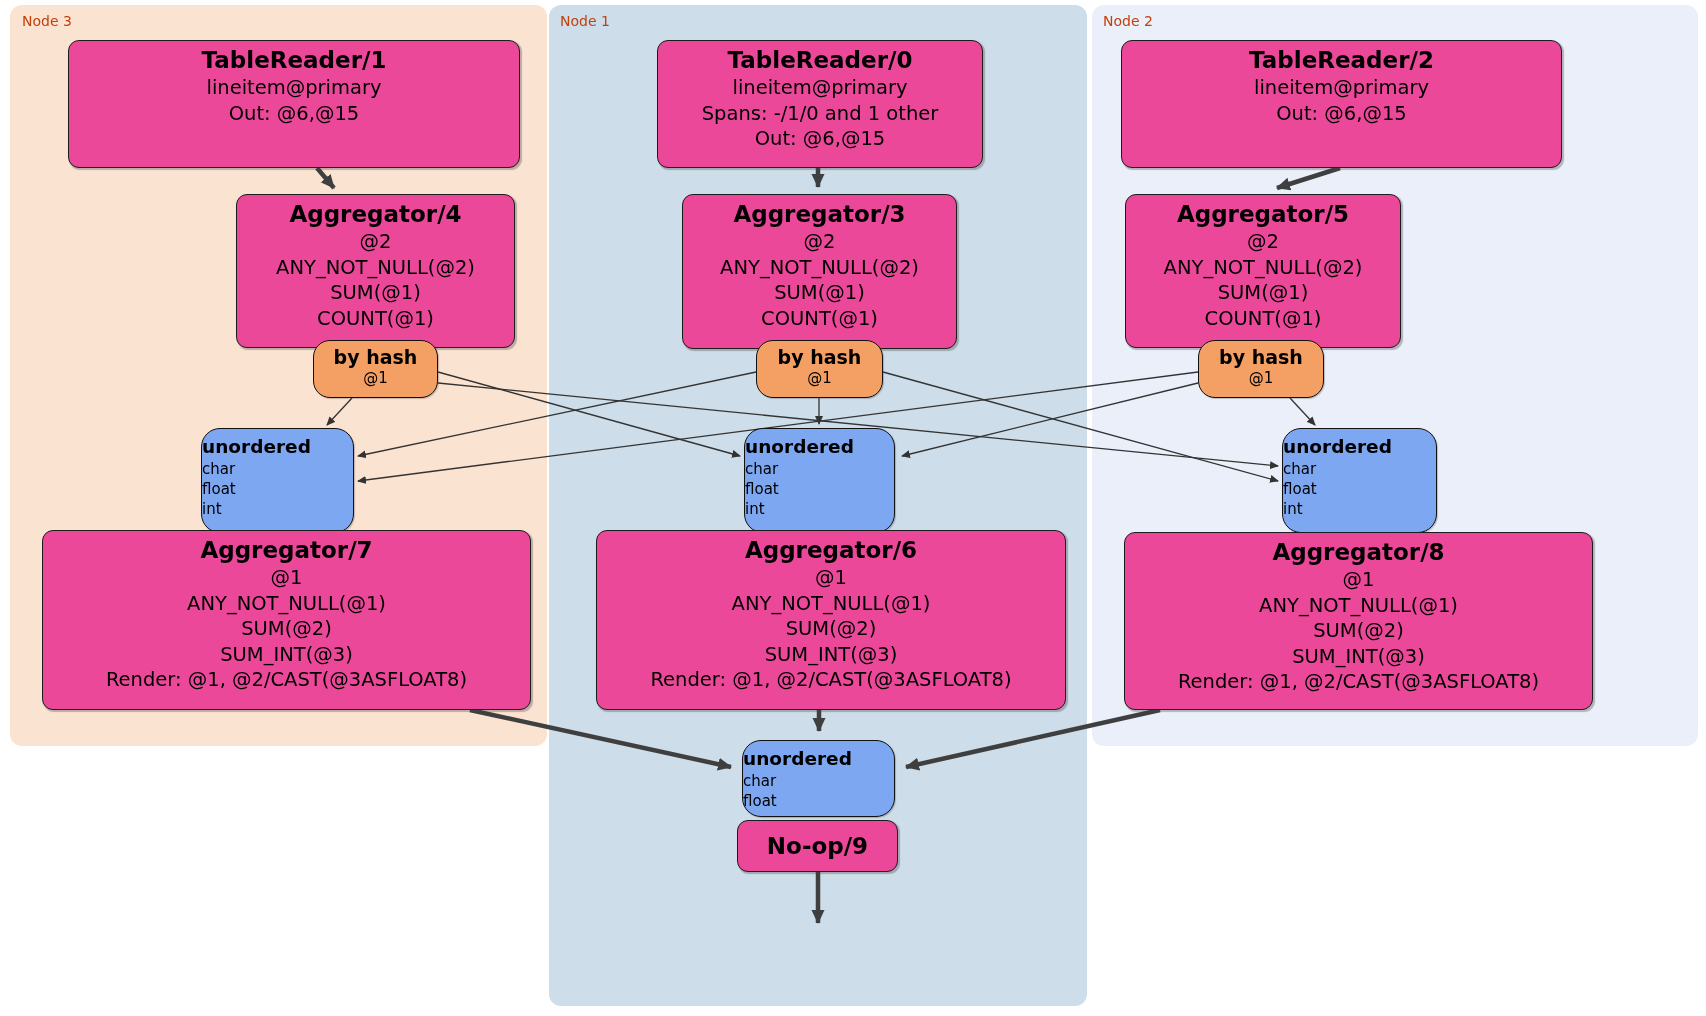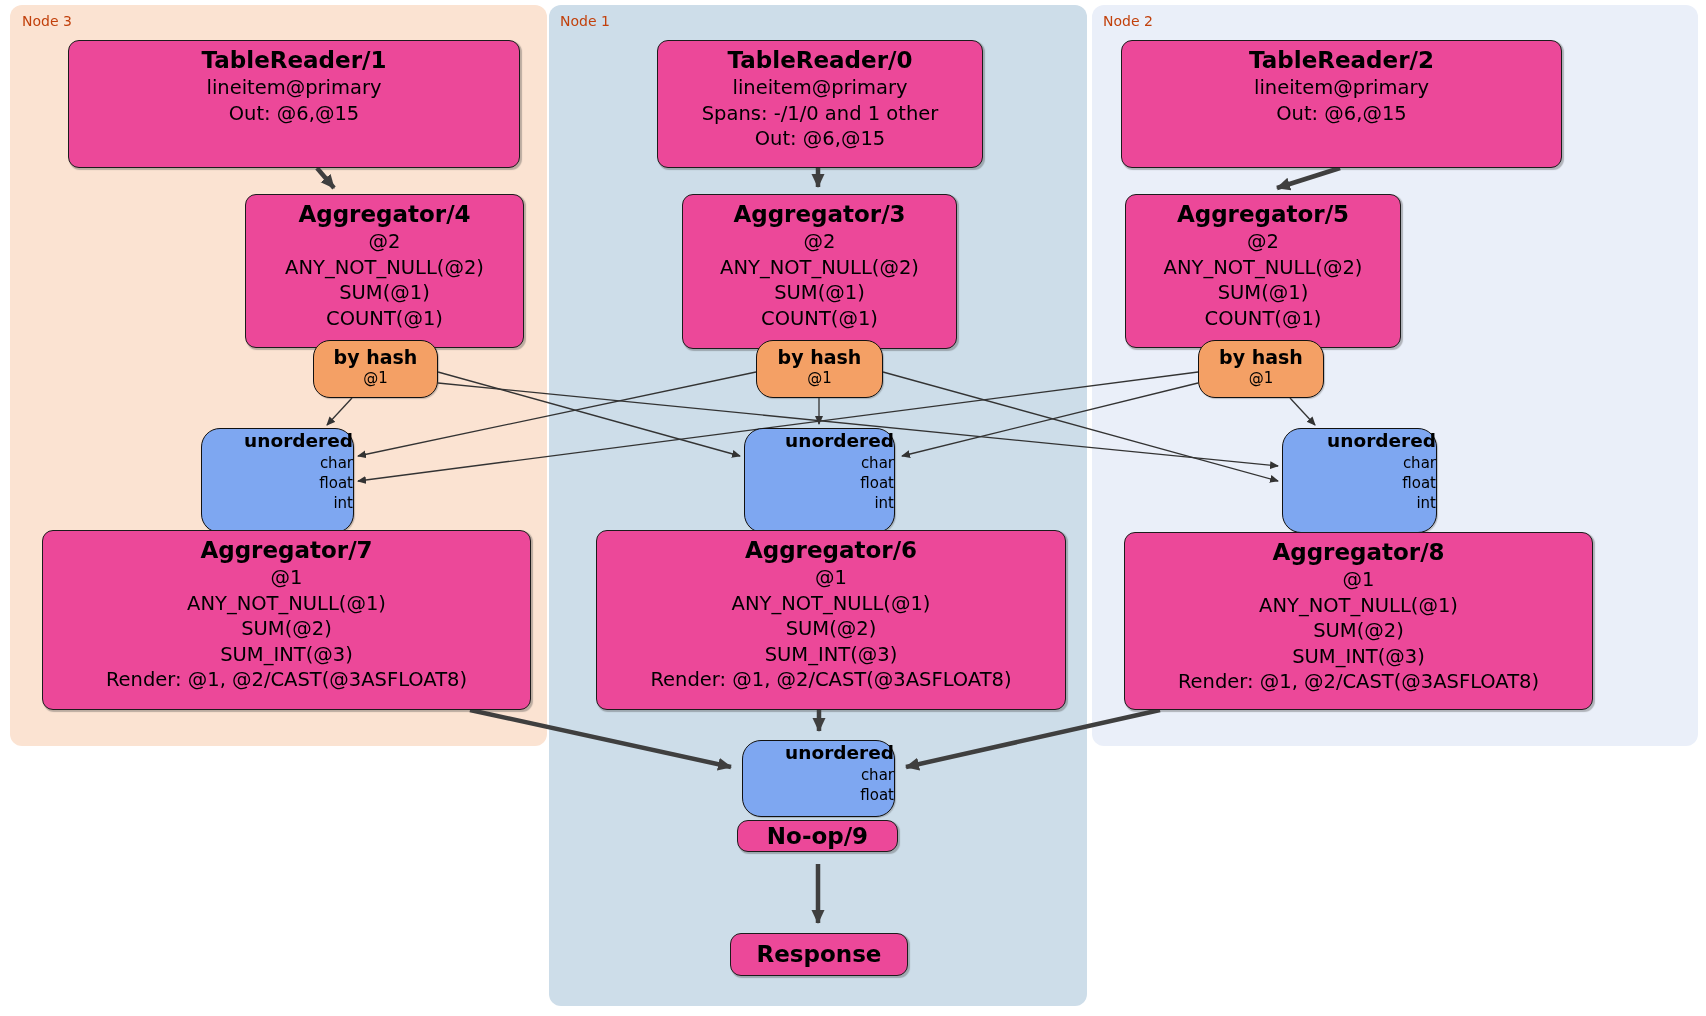--- a/index.html
+++ b/index.html
@@ -24,21 +24,21 @@
   .router {
     position:absolute; background:#f4a065; border:1.6px solid #111; border-radius:17px;
     box-sizing:border-box; text-align:center; padding-top:4px; z-index:4;
     box-shadow:1px 1px 1px rgba(70,70,70,0.3);
   }
   .rtitle { font-weight:bold; font-size:19px; line-height:24px; white-space:nowrap; }
   .rkey   { font-size:15px; line-height:18px; white-space:nowrap; }
 
   .sync {
     position:absolute; background:#7ea7f1; border:1.6px solid #111; border-radius:19px;
-    box-sizing:border-box; text-align:right; padding-top:0; z-index:2;
+    box-sizing:border-box; text-align:left; padding-top:6px; z-index:2;
     box-shadow:1px 1px 1px rgba(70,70,70,0.3);
   }
   .stitle { font-weight:bold; font-size:18.5px; line-height:24px; white-space:nowrap; }
   .sline  { font-size:15px; line-height:20px; white-space:nowrap; }
 </style>
 </head>
 <body>
 
 <div class="canvas">
 
@@ -117,21 +117,21 @@
     <div class="pline">lineitem@primary</div>
     <div class="pline">Spans: -/1/0 and 1 other</div>
     <div class="pline">Out: @6,@15</div>
   </div>
   <div class="pbox" style="left:1121px; top:40px; width:441px; height:128px;">
     <div class="ptitle">TableReader/2</div>
     <div class="pline">lineitem@primary</div>
     <div class="pline">Out: @6,@15</div>
   </div>
 
-  <div class="pbox" style="left:245px; top:194px; width:279px; height:154px;">
+  <div class="pbox" style="left:236px; top:194px; width:279px; height:154px;">
     <div class="ptitle">Aggregator/4</div>
     <div class="pline">@2</div>
     <div class="pline">ANY_NOT_NULL(@2)</div>
     <div class="pline">SUM(@1)</div>
     <div class="pline">COUNT(@1)</div>
   </div>
   <div class="pbox" style="left:682px; top:194px; width:275px; height:155px;">
     <div class="ptitle">Aggregator/3</div>
     <div class="pline">@2</div>
     <div class="pline">ANY_NOT_NULL(@2)</div>
@@ -164,25 +164,22 @@
   </div>
   <div class="pbox" style="left:1124px; top:532px; width:469px; height:178px;">
     <div class="ptitle">Aggregator/8</div>
     <div class="pline">@1</div>
     <div class="pline">ANY_NOT_NULL(@1)</div>
     <div class="pline">SUM(@2)</div>
     <div class="pline">SUM_INT(@3)</div>
     <div class="pline">Render: @1, @2/CAST(@3ASFLOAT8)</div>
   </div>
 
-  <div class="pbox center" style="left:737px; top:820px; width:161px; height:32px;">
+  <div class="pbox center" style="left:737px; top:820px; width:161px; height:52px;">
     <div class="ptitle">No-op/9</div>
-  </div>
-  <div class="pbox center" style="left:730px; top:933px; width:178px; height:43px;">
-    <div class="ptitle">Response</div>
   </div>
 
   <div class="router" style="left:313px; top:340px; width:125px; height:58px;">
     <div class="rtitle">by hash</div>
     <div class="rkey">@1</div>
   </div>
   <div class="router" style="left:756px; top:340px; width:127px; height:58px;">
     <div class="rtitle">by hash</div>
     <div class="rkey">@1</div>
   </div>

